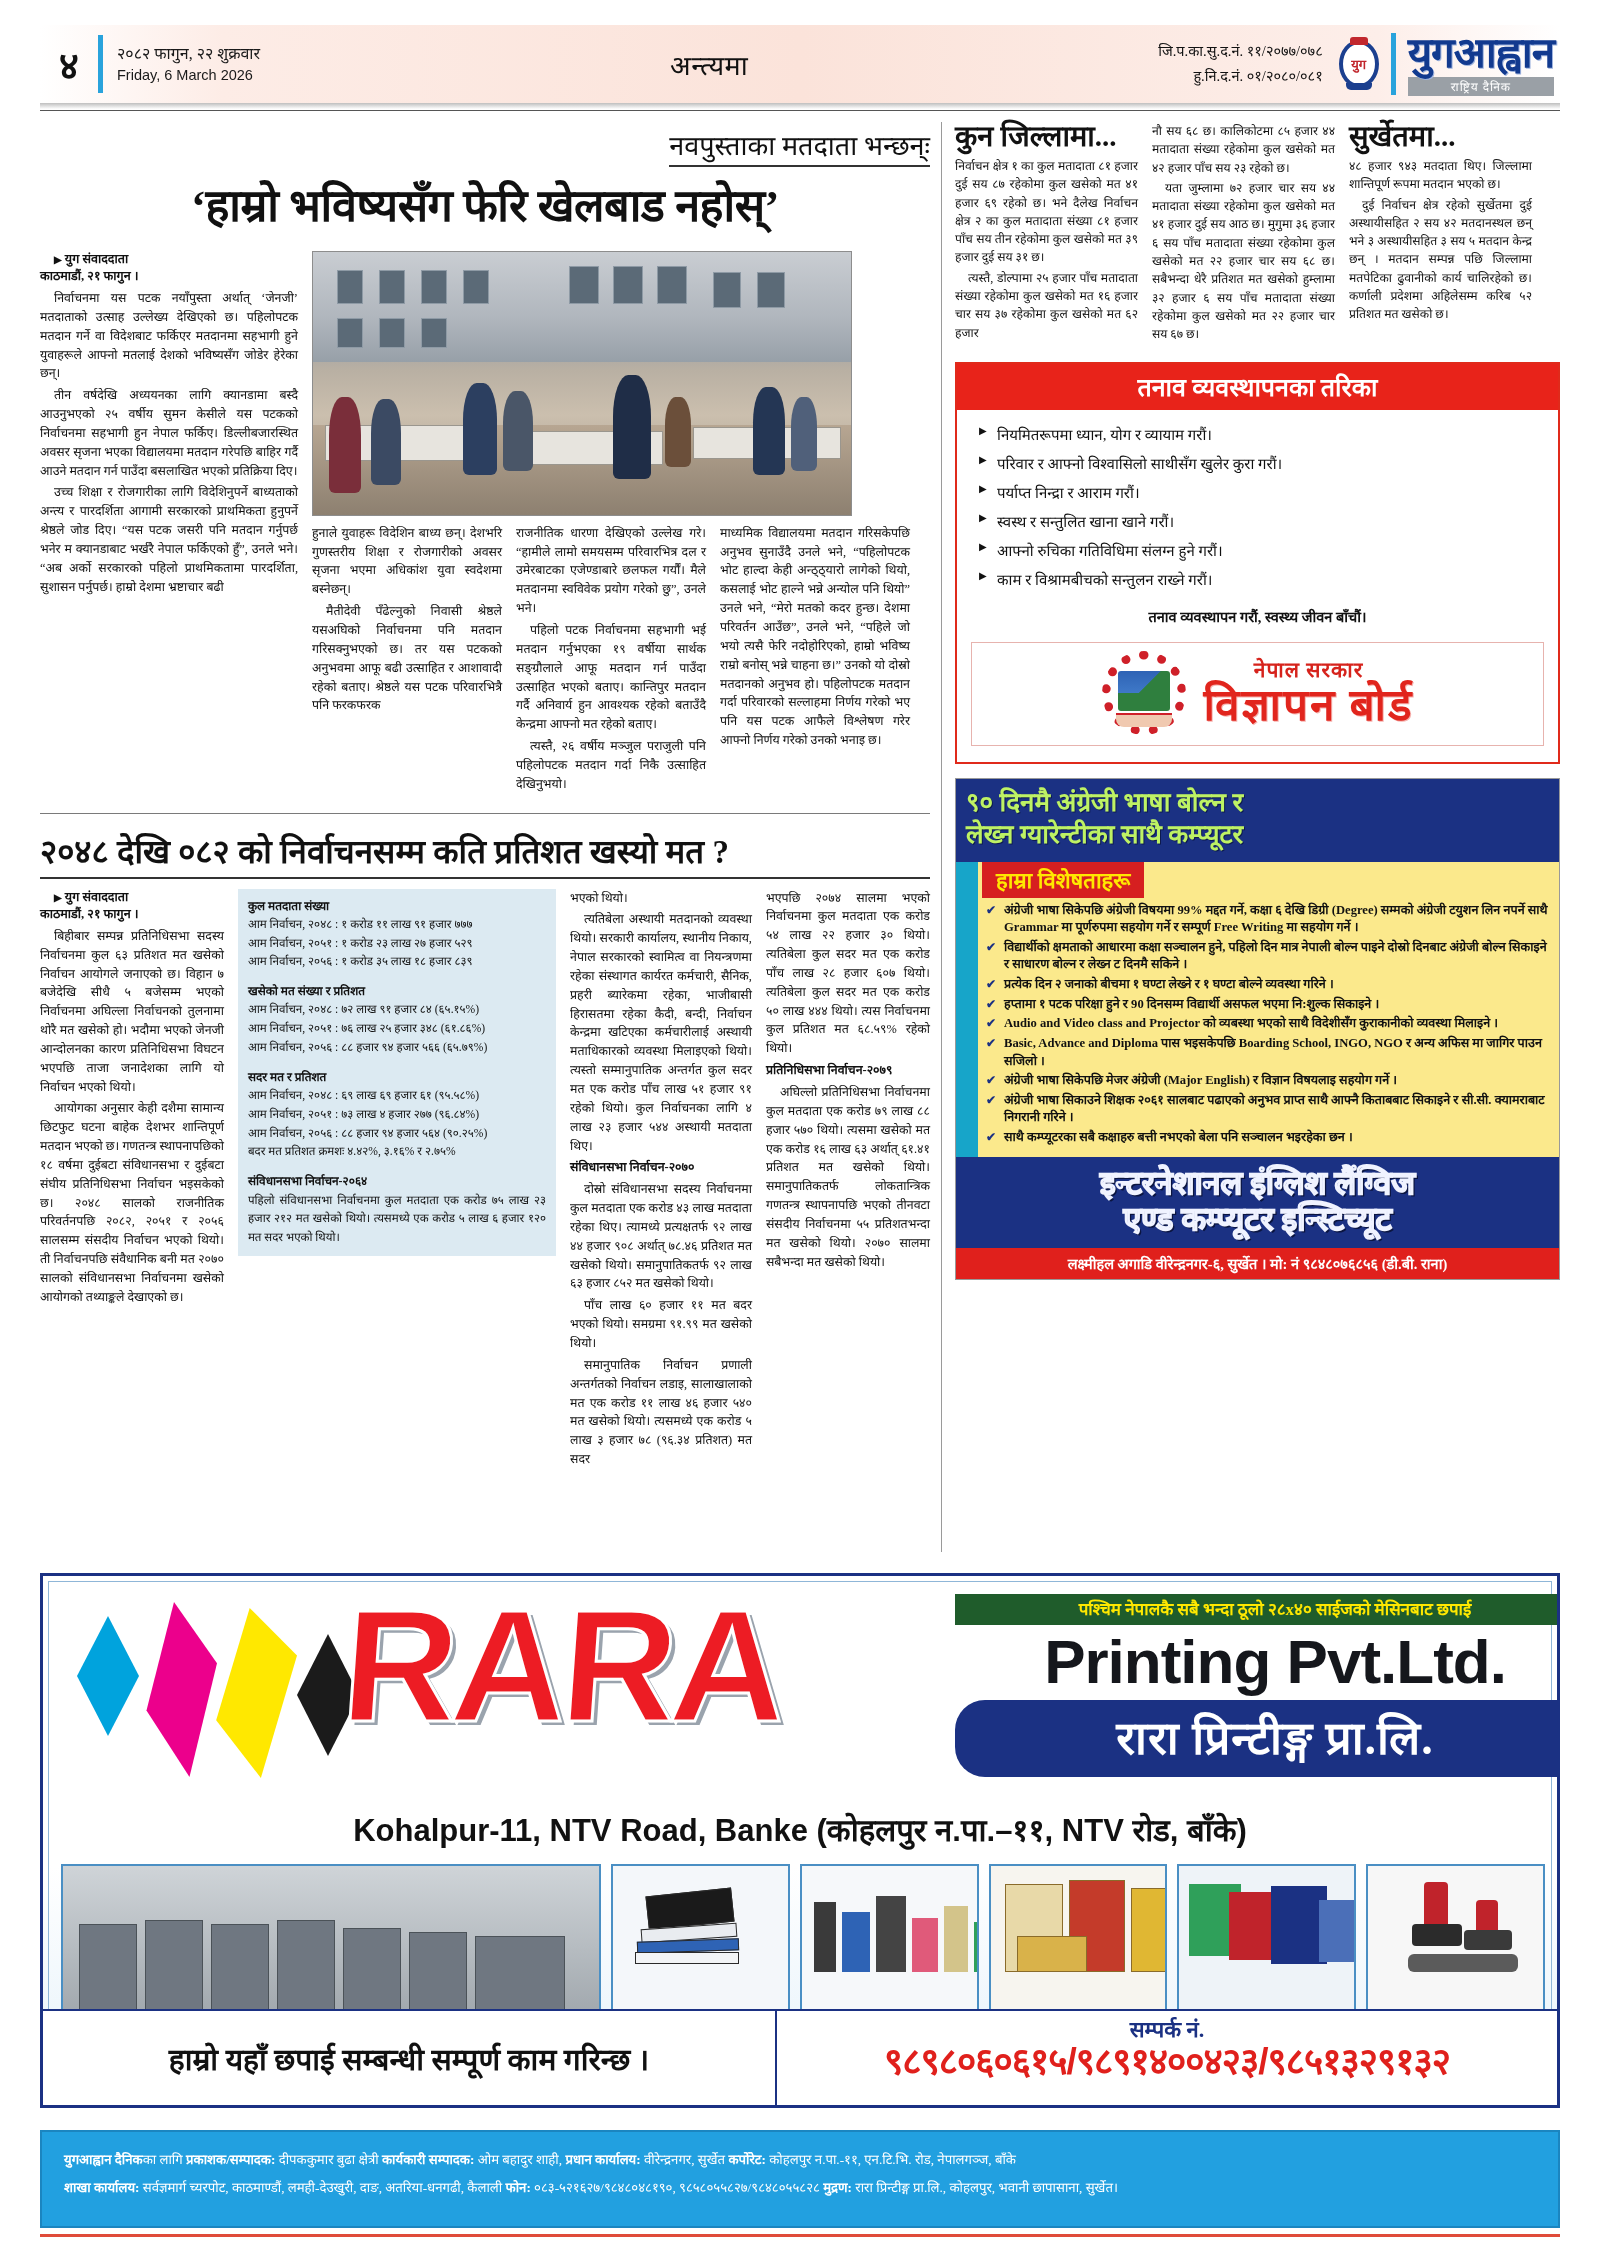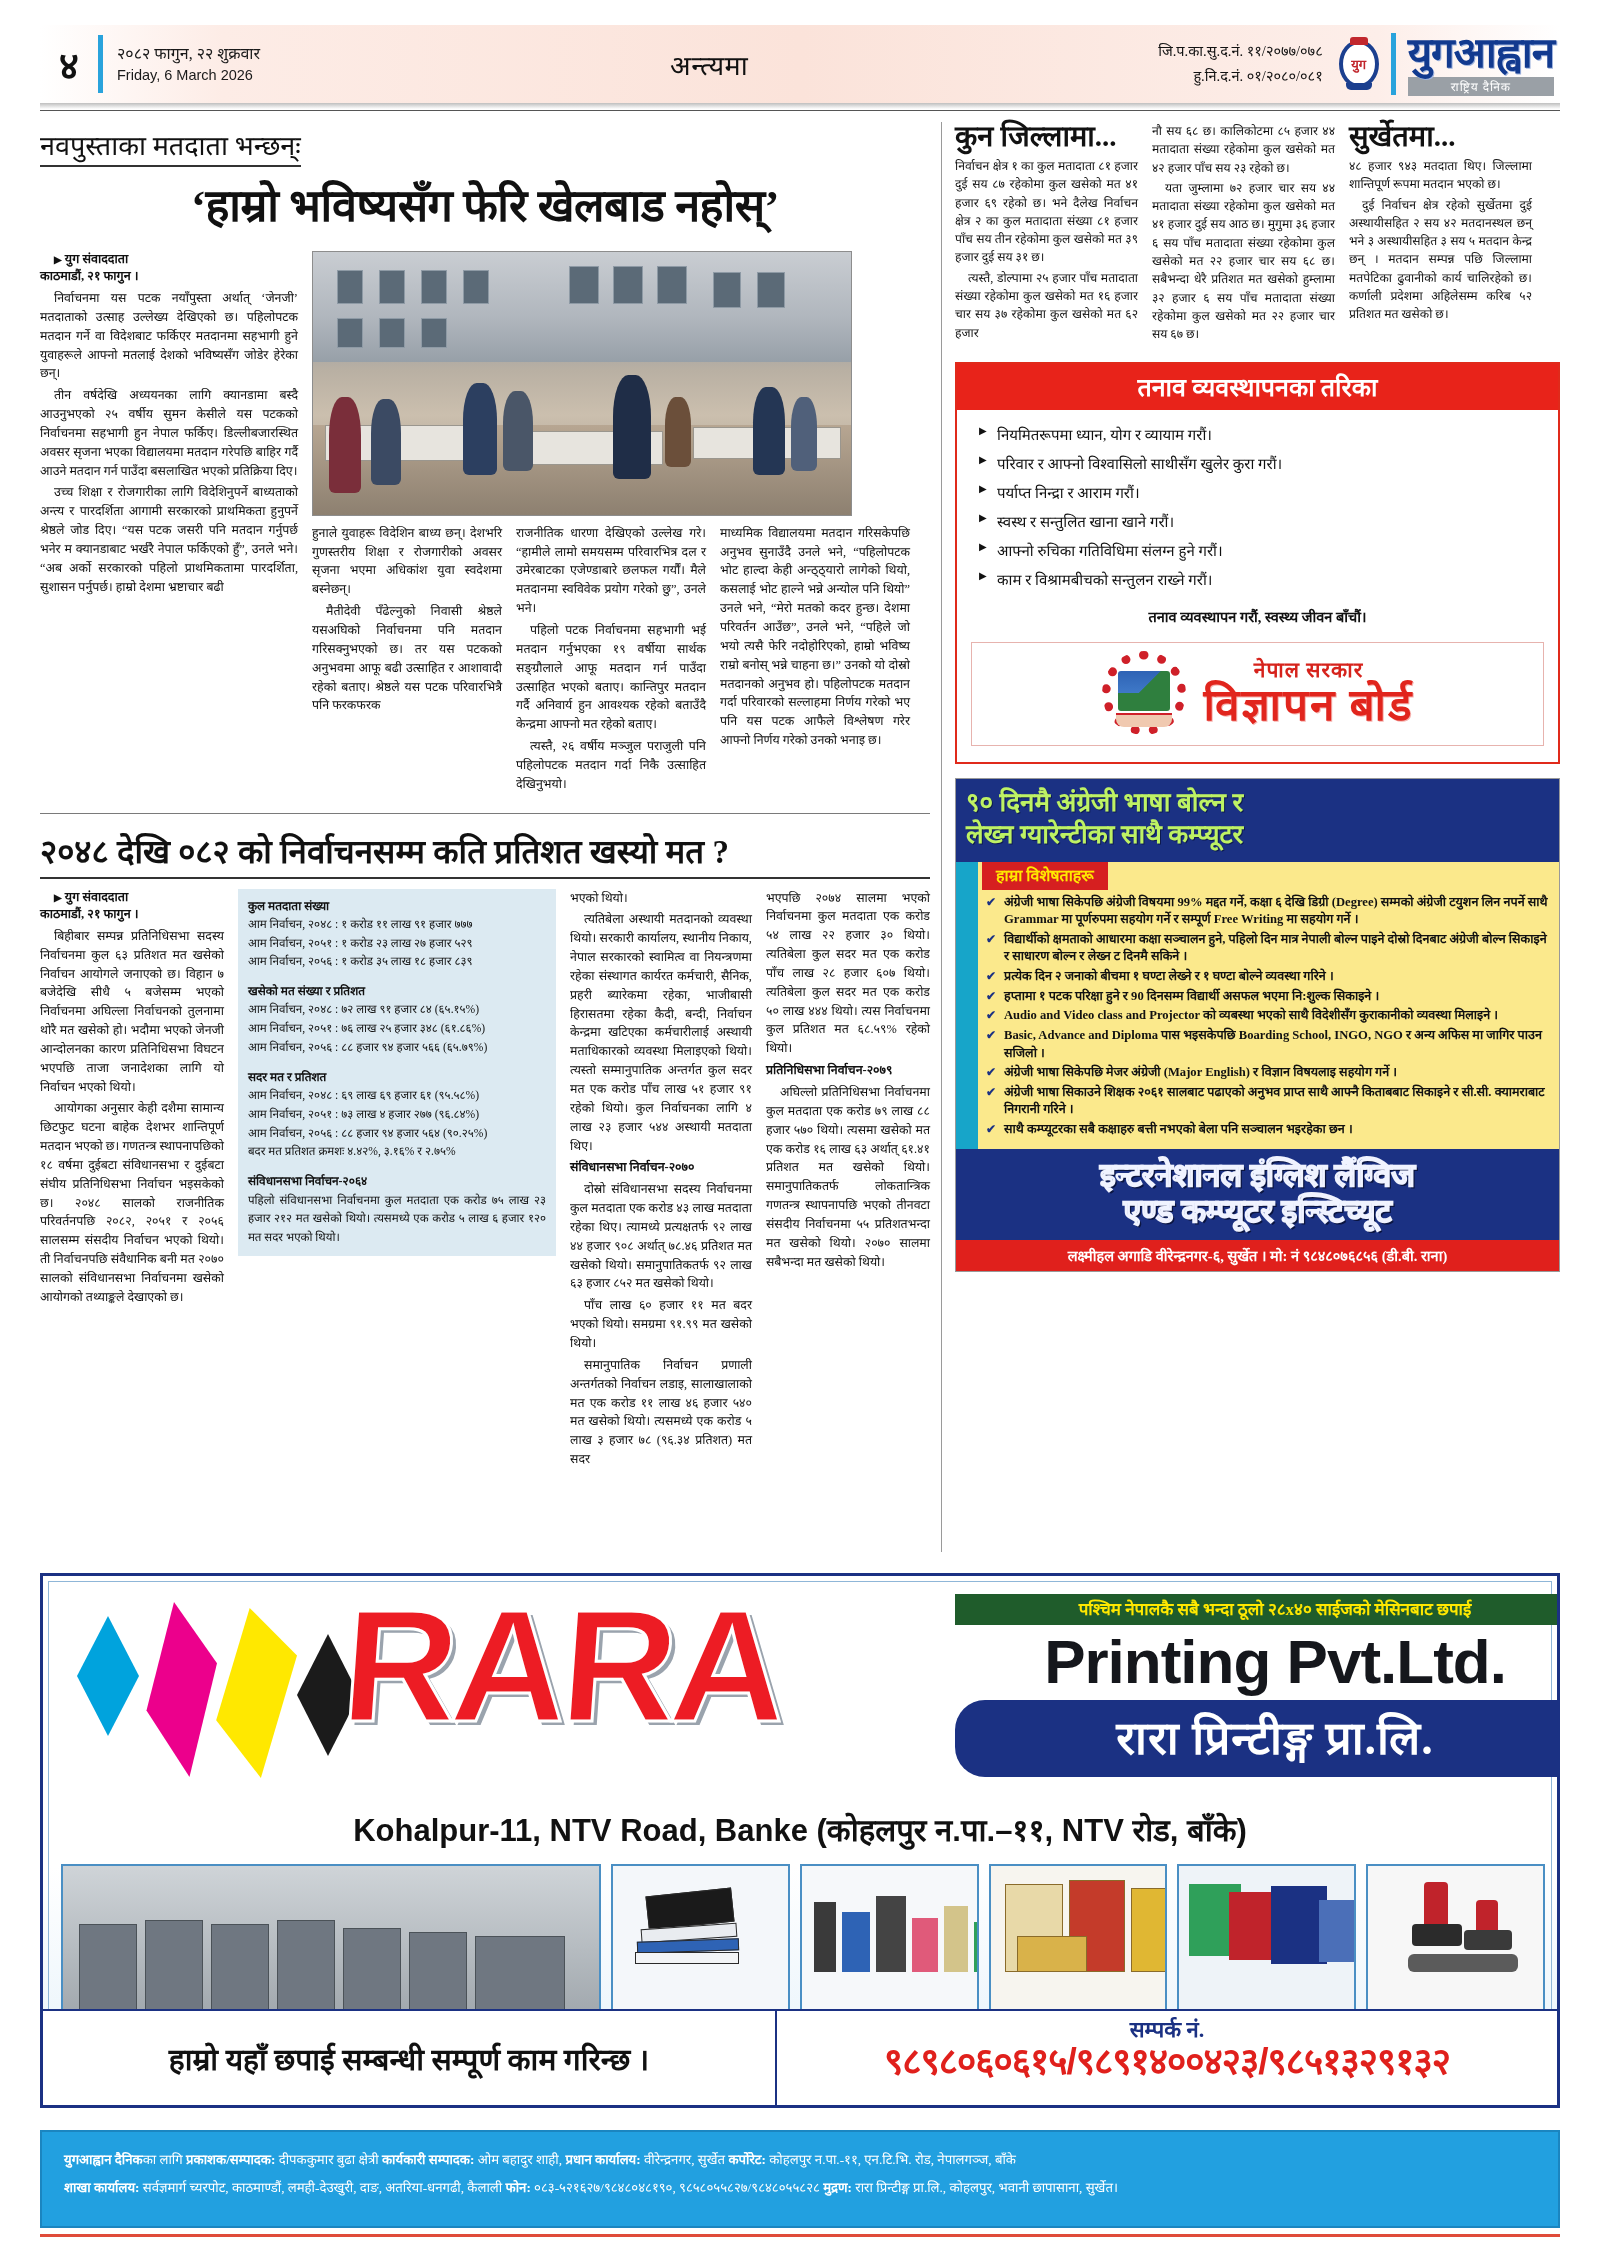--- a/index.html
+++ b/index.html
@@ -73,21 +73,21 @@
     background: linear-gradient(180deg,#bfbfbf,#ffffff); }
   .hair { position:absolute; left:40px; top:110px; width:1520px; height:1px; background:#555; }
 
   
   .left-zone { position:absolute; left:40px; top:122px; width:890px; }
   .right-zone { position:absolute; left:955px; top:122px; width:605px; }
   .vdiv { position:absolute; background:#9a9a9a; width:1px; }
 
   
   .kicker {
-    text-align:left; font-family:"Liberation Serif",serif;
+    text-align:right; font-family:"Liberation Serif",serif;
     font-size:27px; color:#111; padding-top:4px;
   }
   .kicker-u { display:inline-block; border-bottom:2px solid #333; padding-bottom:2px; }
   .headline {
     text-align:center; font-family:"Liberation Serif",serif;
     font-size:45px; font-weight:bold; color:#111; margin-top:14px; line-height:1.15;
     letter-spacing:-.5px;
   }
 
   
@@ -173,21 +173,21 @@
 
   
   .eng-ad{ margin-top:14px; width:605px; border:1px solid #999; }
   .eng-top{
     background:#1b3183; color:#bef264; text-align:left; padding:8px 10px 10px;
     font-family:"Liberation Serif",serif; font-weight:bold; font-size:26px; line-height:1.25;
     text-shadow:1px 1px 0 #0d1a4d;
   }
   .eng-feat-hdr{
     background:#d61f20; color:#ffe800; display:inline-block;
-    font-family:"Liberation Serif",serif; font-weight:bold; font-size:16px;
+    font-family:"Liberation Serif",serif; font-weight:bold; font-size:22px;
     padding:2px 14px 4px;
   }
   .eng-body{ background:#fbe98c; position:relative; padding:0; }
   .eng-stripe{ position:absolute; left:0; top:0; bottom:0; width:22px; background:#17a5c9; }
   .eng-items{ padding:4px 10px 8px 32px; }
   .eng-items li{
     list-style:none; position:relative; padding-left:16px; margin-bottom:2px;
     font-family:"Liberation Serif",serif; font-size:12.6px; line-height:1.4; color:#111;
     font-weight:bold;
   }

